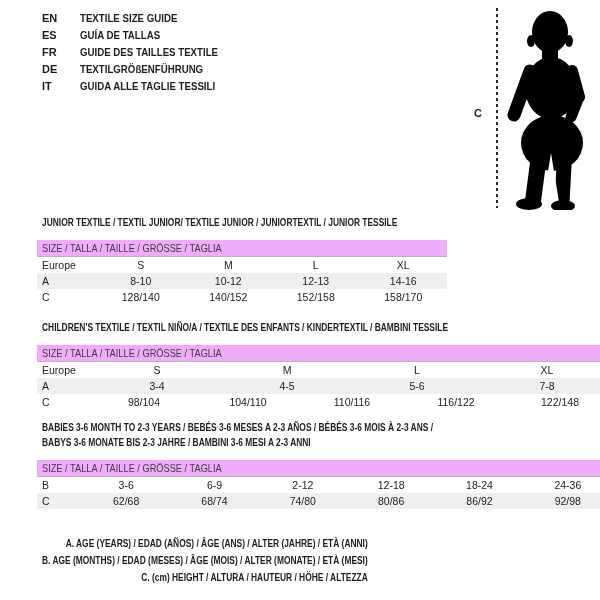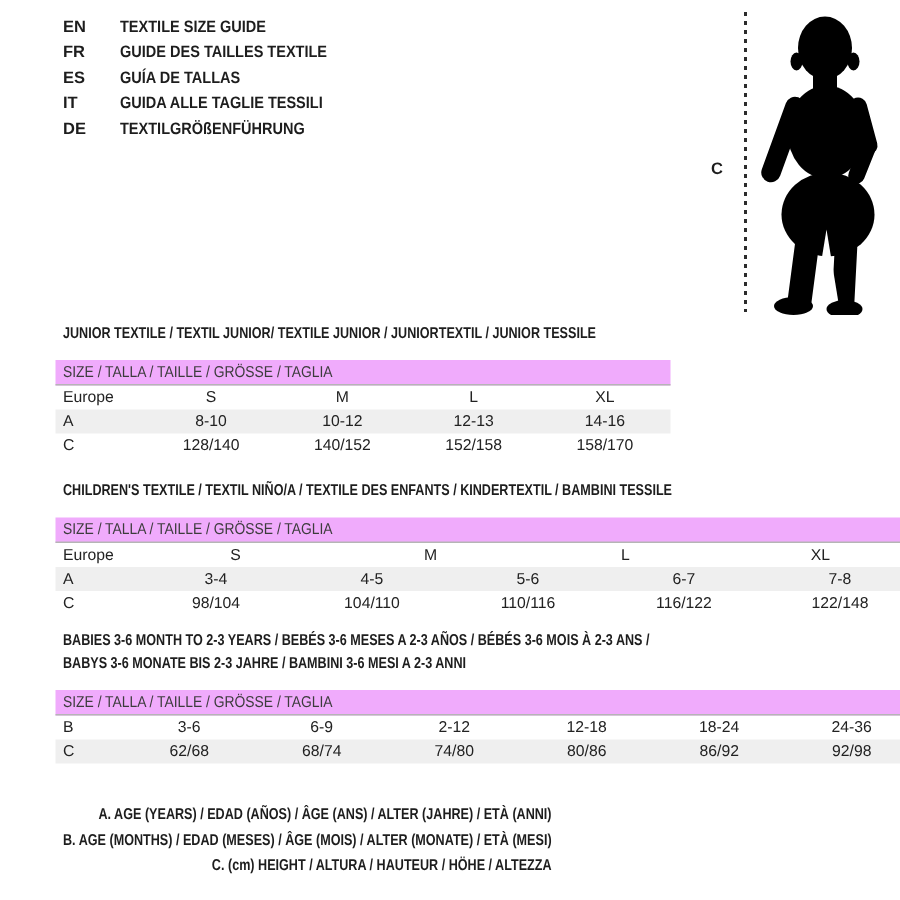--- a/index.html
+++ b/index.html
@@ -49,34 +49,34 @@
 <body>
 
 <div class="page">
 
   <div class="langs">
       <div class="lang-row">
         <span class="lang-code">EN</span>
         <span class="lang-label">TEXTILE SIZE GUIDE</span>
       </div>
       <div class="lang-row">
+        <span class="lang-code">ES</span>
+        <span class="lang-label">GUÍA DE TALLAS</span>
+      </div>
+      <div class="lang-row">
         <span class="lang-code">FR</span>
         <span class="lang-label">GUIDE DES TAILLES TEXTILE</span>
       </div>
       <div class="lang-row">
-        <span class="lang-code">ES</span>
-        <span class="lang-label">GUÍA DE TALLAS</span>
+        <span class="lang-code">DE</span>
+        <span class="lang-label">TEXTILGRÖßENFÜHRUNG</span>
       </div>
       <div class="lang-row">
         <span class="lang-code">IT</span>
         <span class="lang-label">GUIDA ALLE TAGLIE TESSILI</span>
-      </div>
-      <div class="lang-row">
-        <span class="lang-code">DE</span>
-        <span class="lang-label">TEXTILGRÖßENFÜHRUNG</span>
       </div>
     </div>
 
   <div class="measure-line"></div>
   <span class="figure-label">C</span>
   <svg class="baby-svg" width="100" height="205" viewBox="0 0 100 205" aria-hidden="true">
     <g fill="#000">
       <ellipse cx="50" cy="27" rx="18" ry="21"></ellipse>
       <ellipse cx="31" cy="36" rx="4" ry="6"></ellipse>
       <ellipse cx="69" cy="36" rx="4" ry="6"></ellipse>
@@ -137,21 +137,20 @@
           <span class="cell">S</span>
           <span class="cell">M</span>
           <span class="cell">L</span>
           <span class="cell">XL</span>
         </div>
         <div class="trow shaded">
           <span class="lbl">A</span>
           <span class="cell">3-4</span>
           <span class="cell">4-5</span>
           <span class="cell">5-6</span>
-          <span class="cell">6-7</span>
           <span class="cell">7-8</span>
         </div>
         <div class="trow">
           <span class="lbl">C</span>
           <span class="cell">98/104</span>
           <span class="cell">104/110</span>
           <span class="cell">110/116</span>
           <span class="cell">116/122</span>
           <span class="cell">122/148</span>
         </div>

